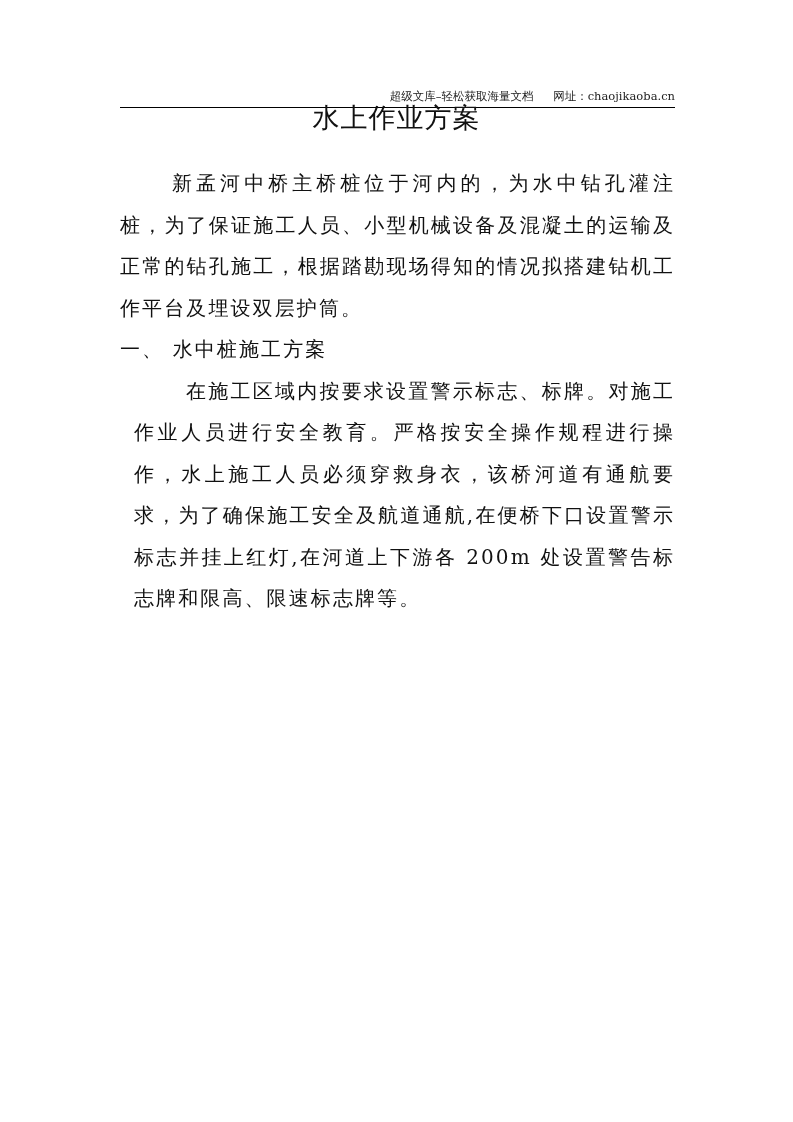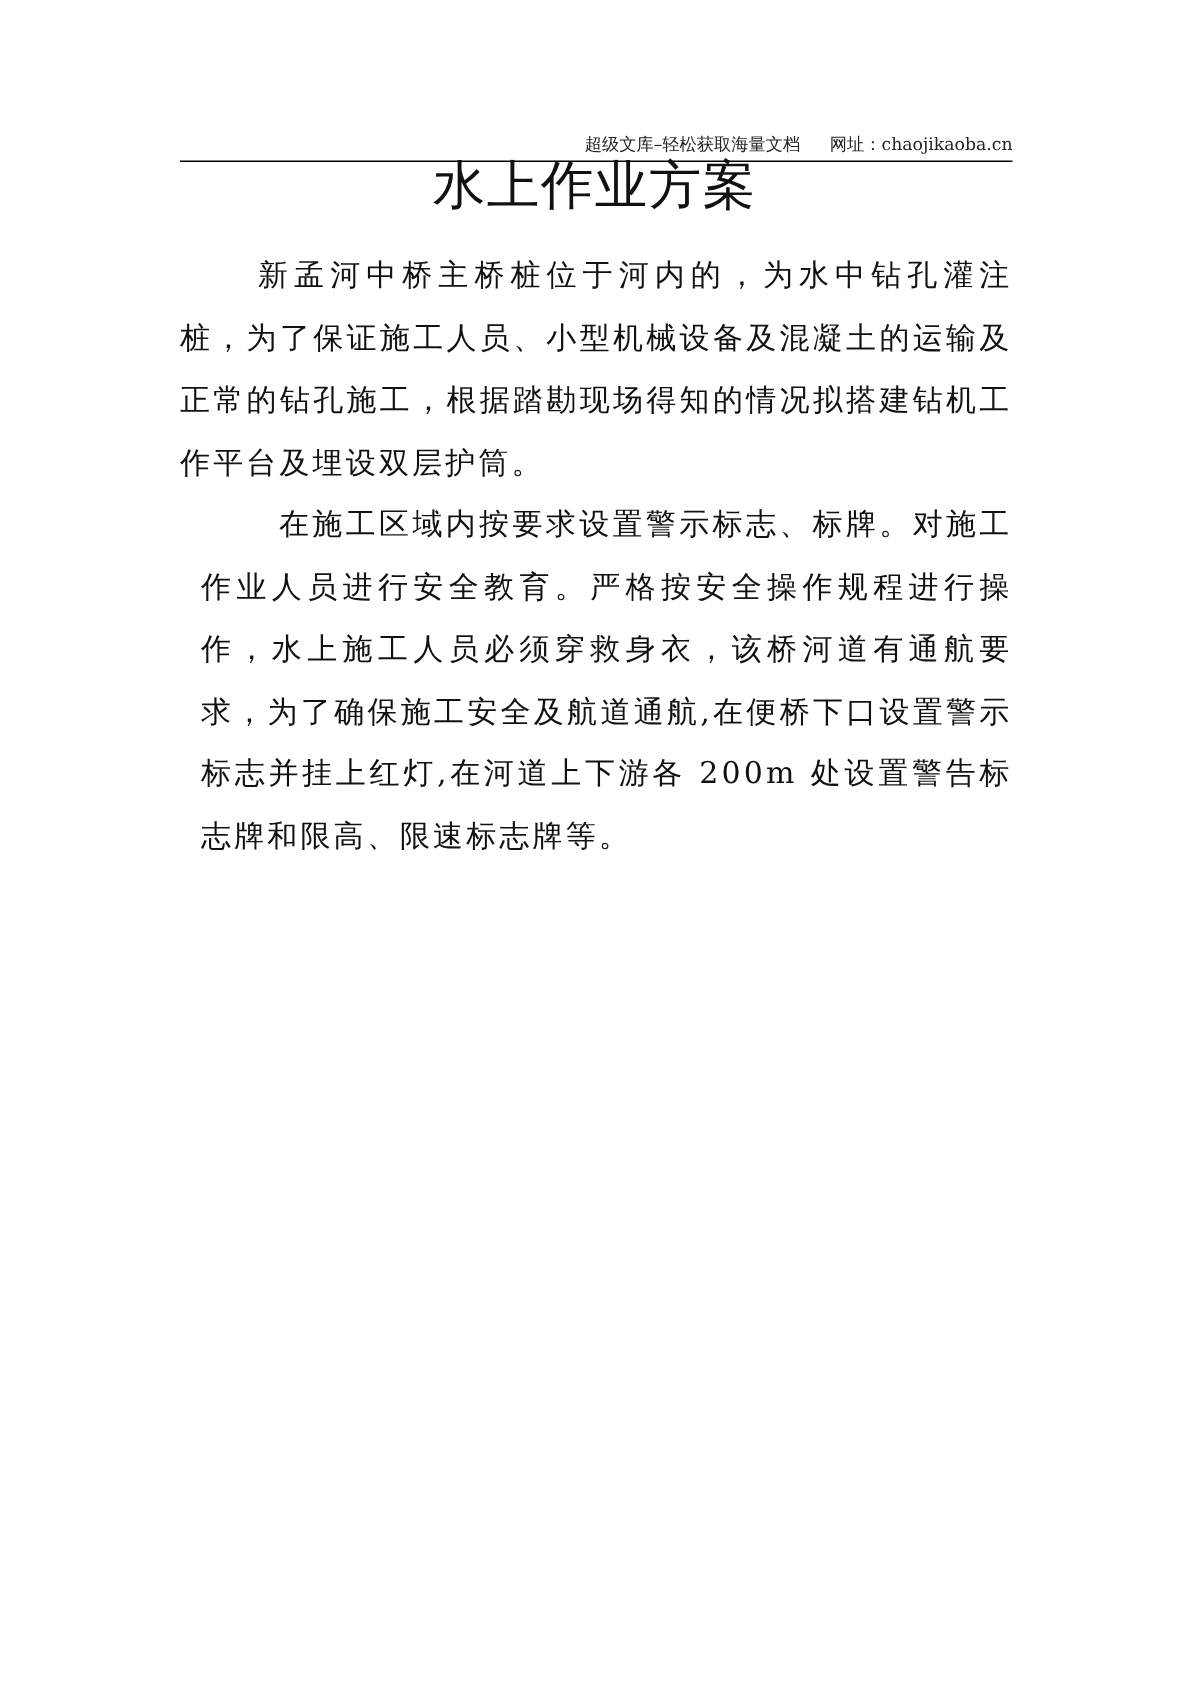--- a/index.html
+++ b/index.html
@@ -2,35 +2,36 @@
 <html><head>
 <meta charset="utf-8">
 <style>
   html, body { margin: 0; padding: 0; background: #ffffff; }
   body { width: 793px; height: 1122px; position: relative; overflow: hidden;
          font-family: "DejaVu Serif", "Liberation Serif", serif; color: #111; }
   .header { position: absolute; left: 120px; top: 56px; width: 555px; height: 18px;
             border-bottom: 1.5px solid #000; font-size: 11.5px; text-align: right; color: #222; margin-top: 33px; }
   .header span { margin-left: 16px; }
   .title { position: absolute; left: 0; top: 100px; width: 793px; text-align: center;
-           font-family: "DejaVu Sans", "Liberation Sans", sans-serif; font-size: 35px; letter-spacing: 1px; }
+           font-family: "DejaVu Sans", "Liberation Sans", sans-serif; font-size: 27px; letter-spacing: 1px; }
   .body { position: absolute; left: 120px; top: 163px; width: 555px; font-size: 20px; line-height: 41.5px; }
   .p { margin: 0; text-align: justify; text-align-last: left; letter-spacing: 2.1px; }
   .indent { text-indent: 52px; }
   .indent2 { text-indent: 40px; }
   .pad { padding-left: 14px; }
   .h1 { margin: 0; letter-spacing: 2.1px; }
   .h2 { margin: 0; padding-left: 12px; letter-spacing: 2.1px; }
 </style>
 </head>
 <body>
 
 <div class="header">
   <span>超级文库–轻松获取海量文档</span>
   <span>网址：chaojikaoba.cn</span>
 </div>
 
 <div class="title">水上作业方案</div>
 
 <div class="body">
   <p class="p indent">新孟河中桥主桥桩位于河内的，为水中钻孔灌注桩，为了保证施工人员、小型机械设备及混凝土的运输及正常的钻孔施工，根据踏勘现场得知的情况拟搭建钻机工作平台及埋设双层护筒。</p>
+  <p class="h1">一、 水中桩施工方案</p>
   <p class="p indent pad">在施工区域内按要求设置警示标志、标牌。对施工作业人员进行安全教育。严格按安全操作规程进行操作，水上施工人员必须穿救身衣，该桥河道有通航要求，为了确保施工安全及航道通航,在便桥下口设置警示标志并挂上红灯,在河道上下游各 200m 处设置警告标志牌和限高、限速标志牌等。</p>
 </div>
 
 </body></html>

